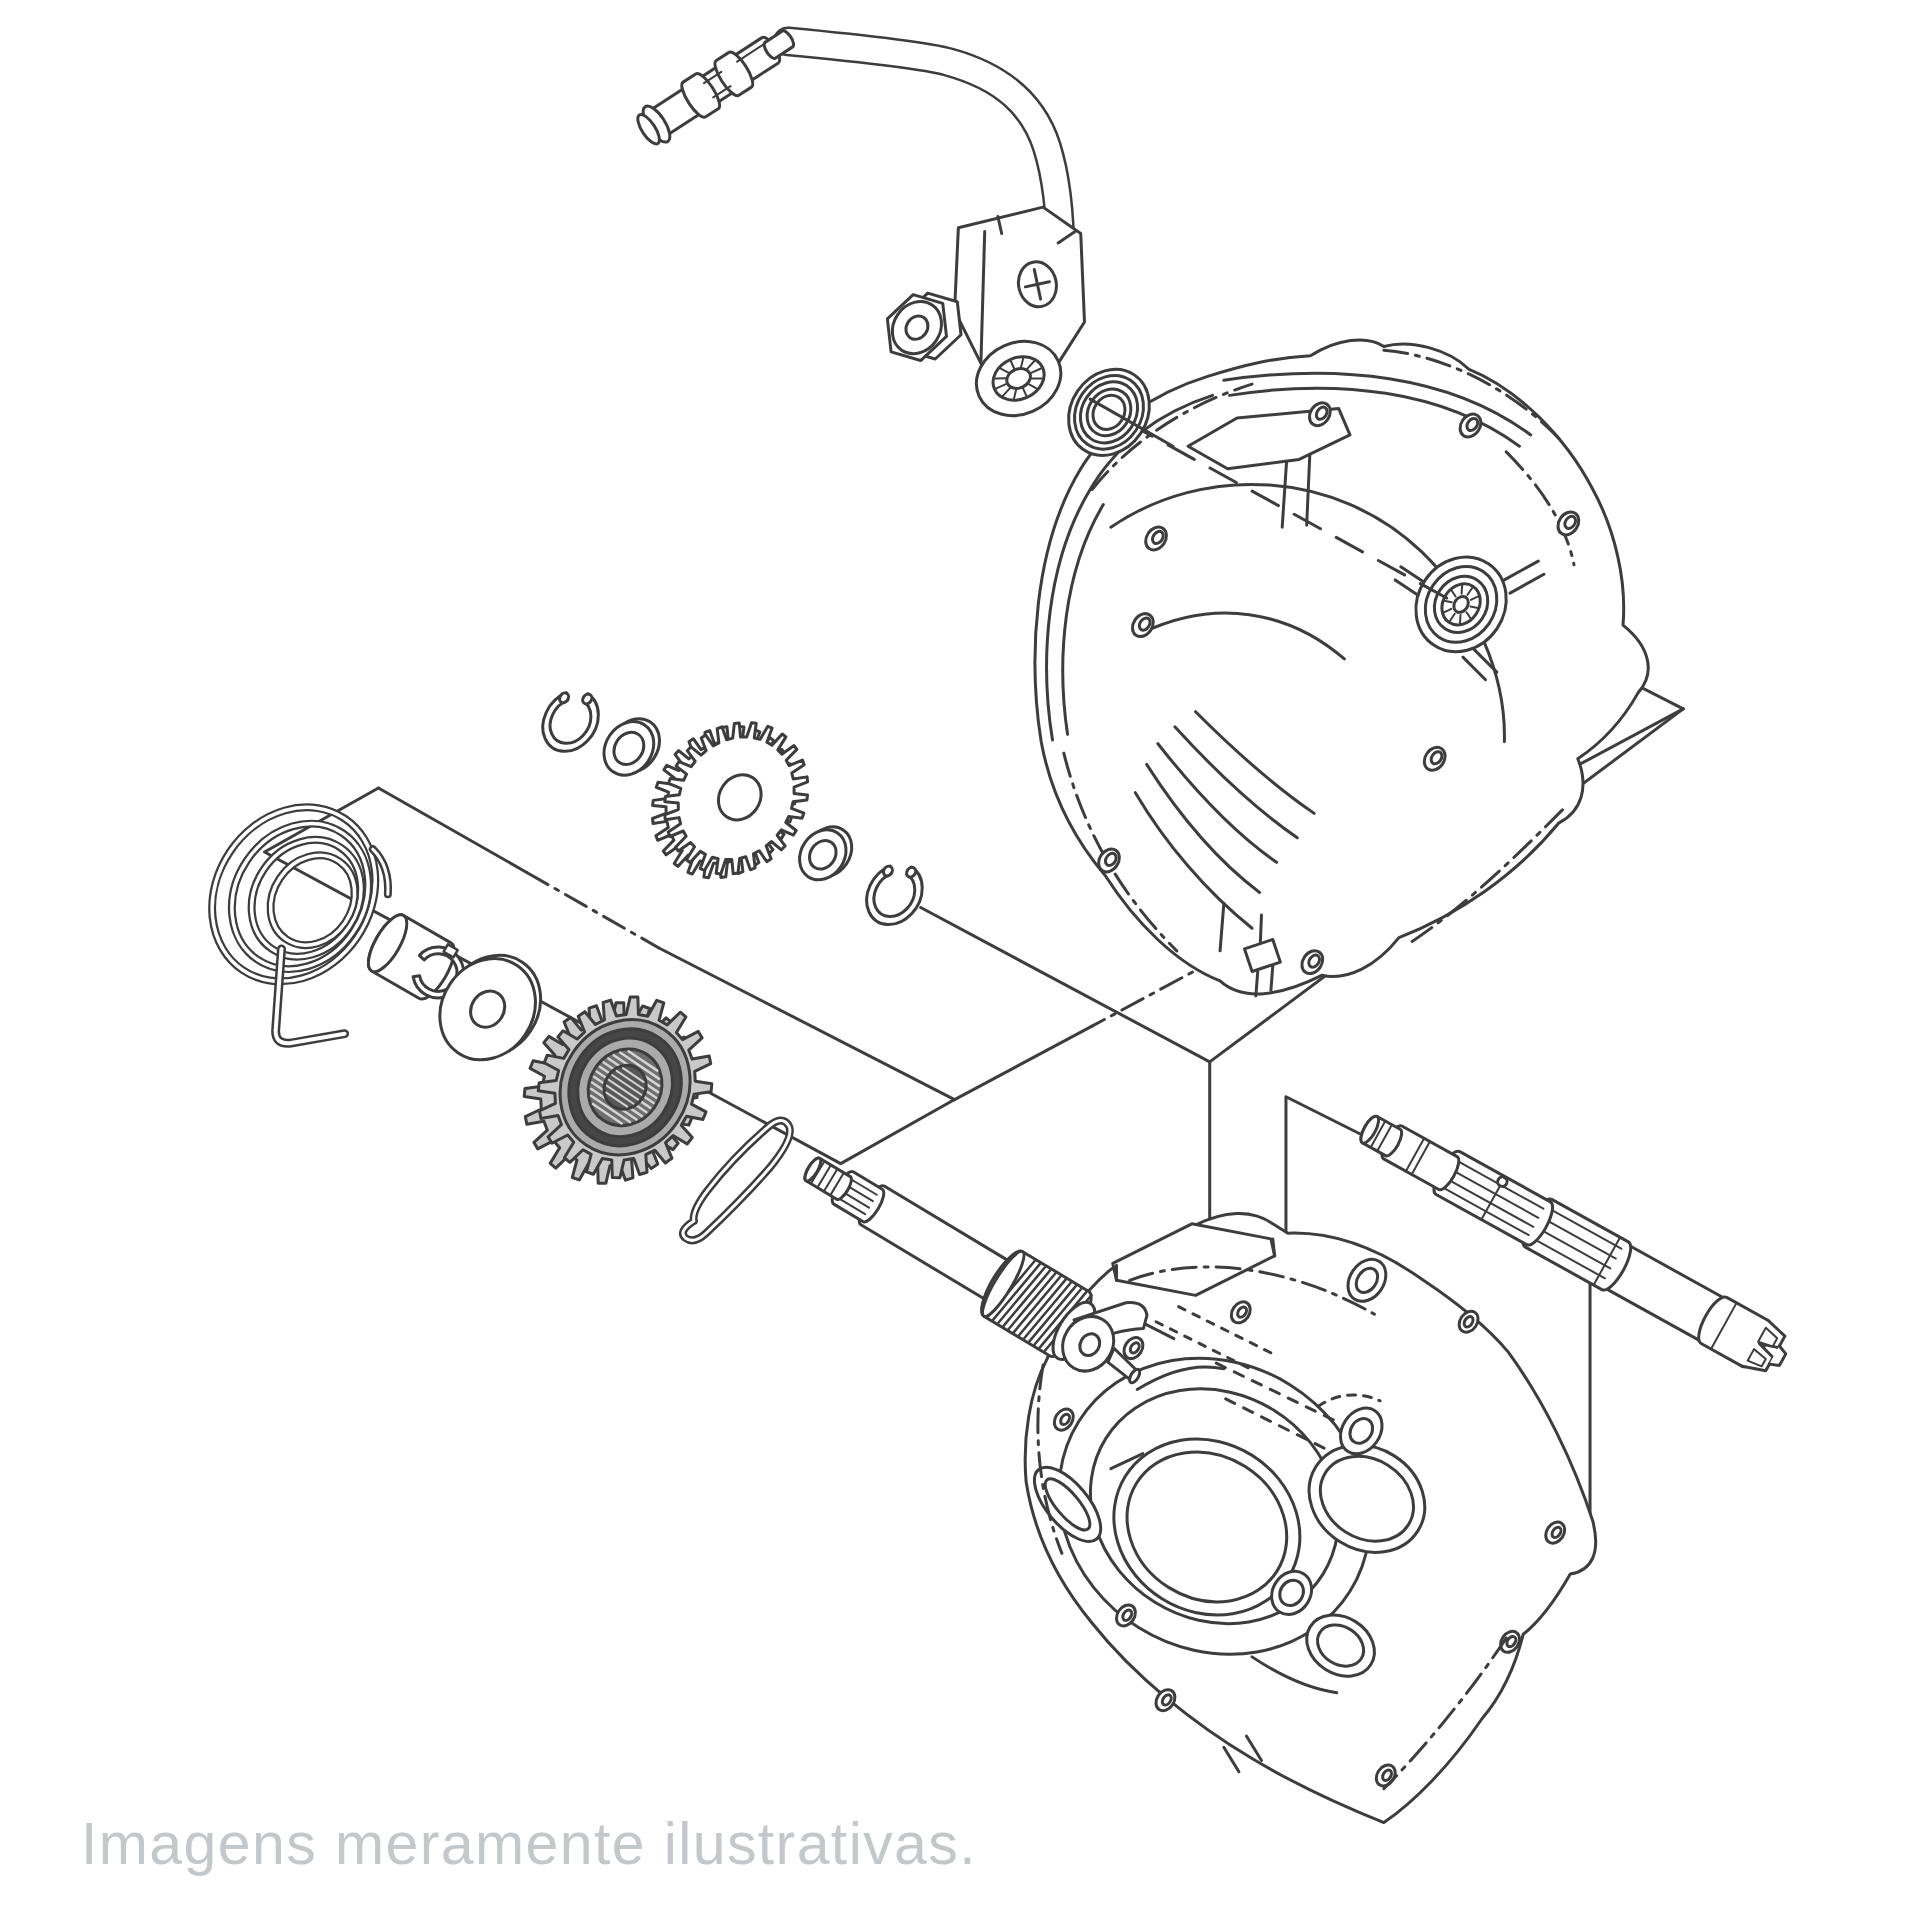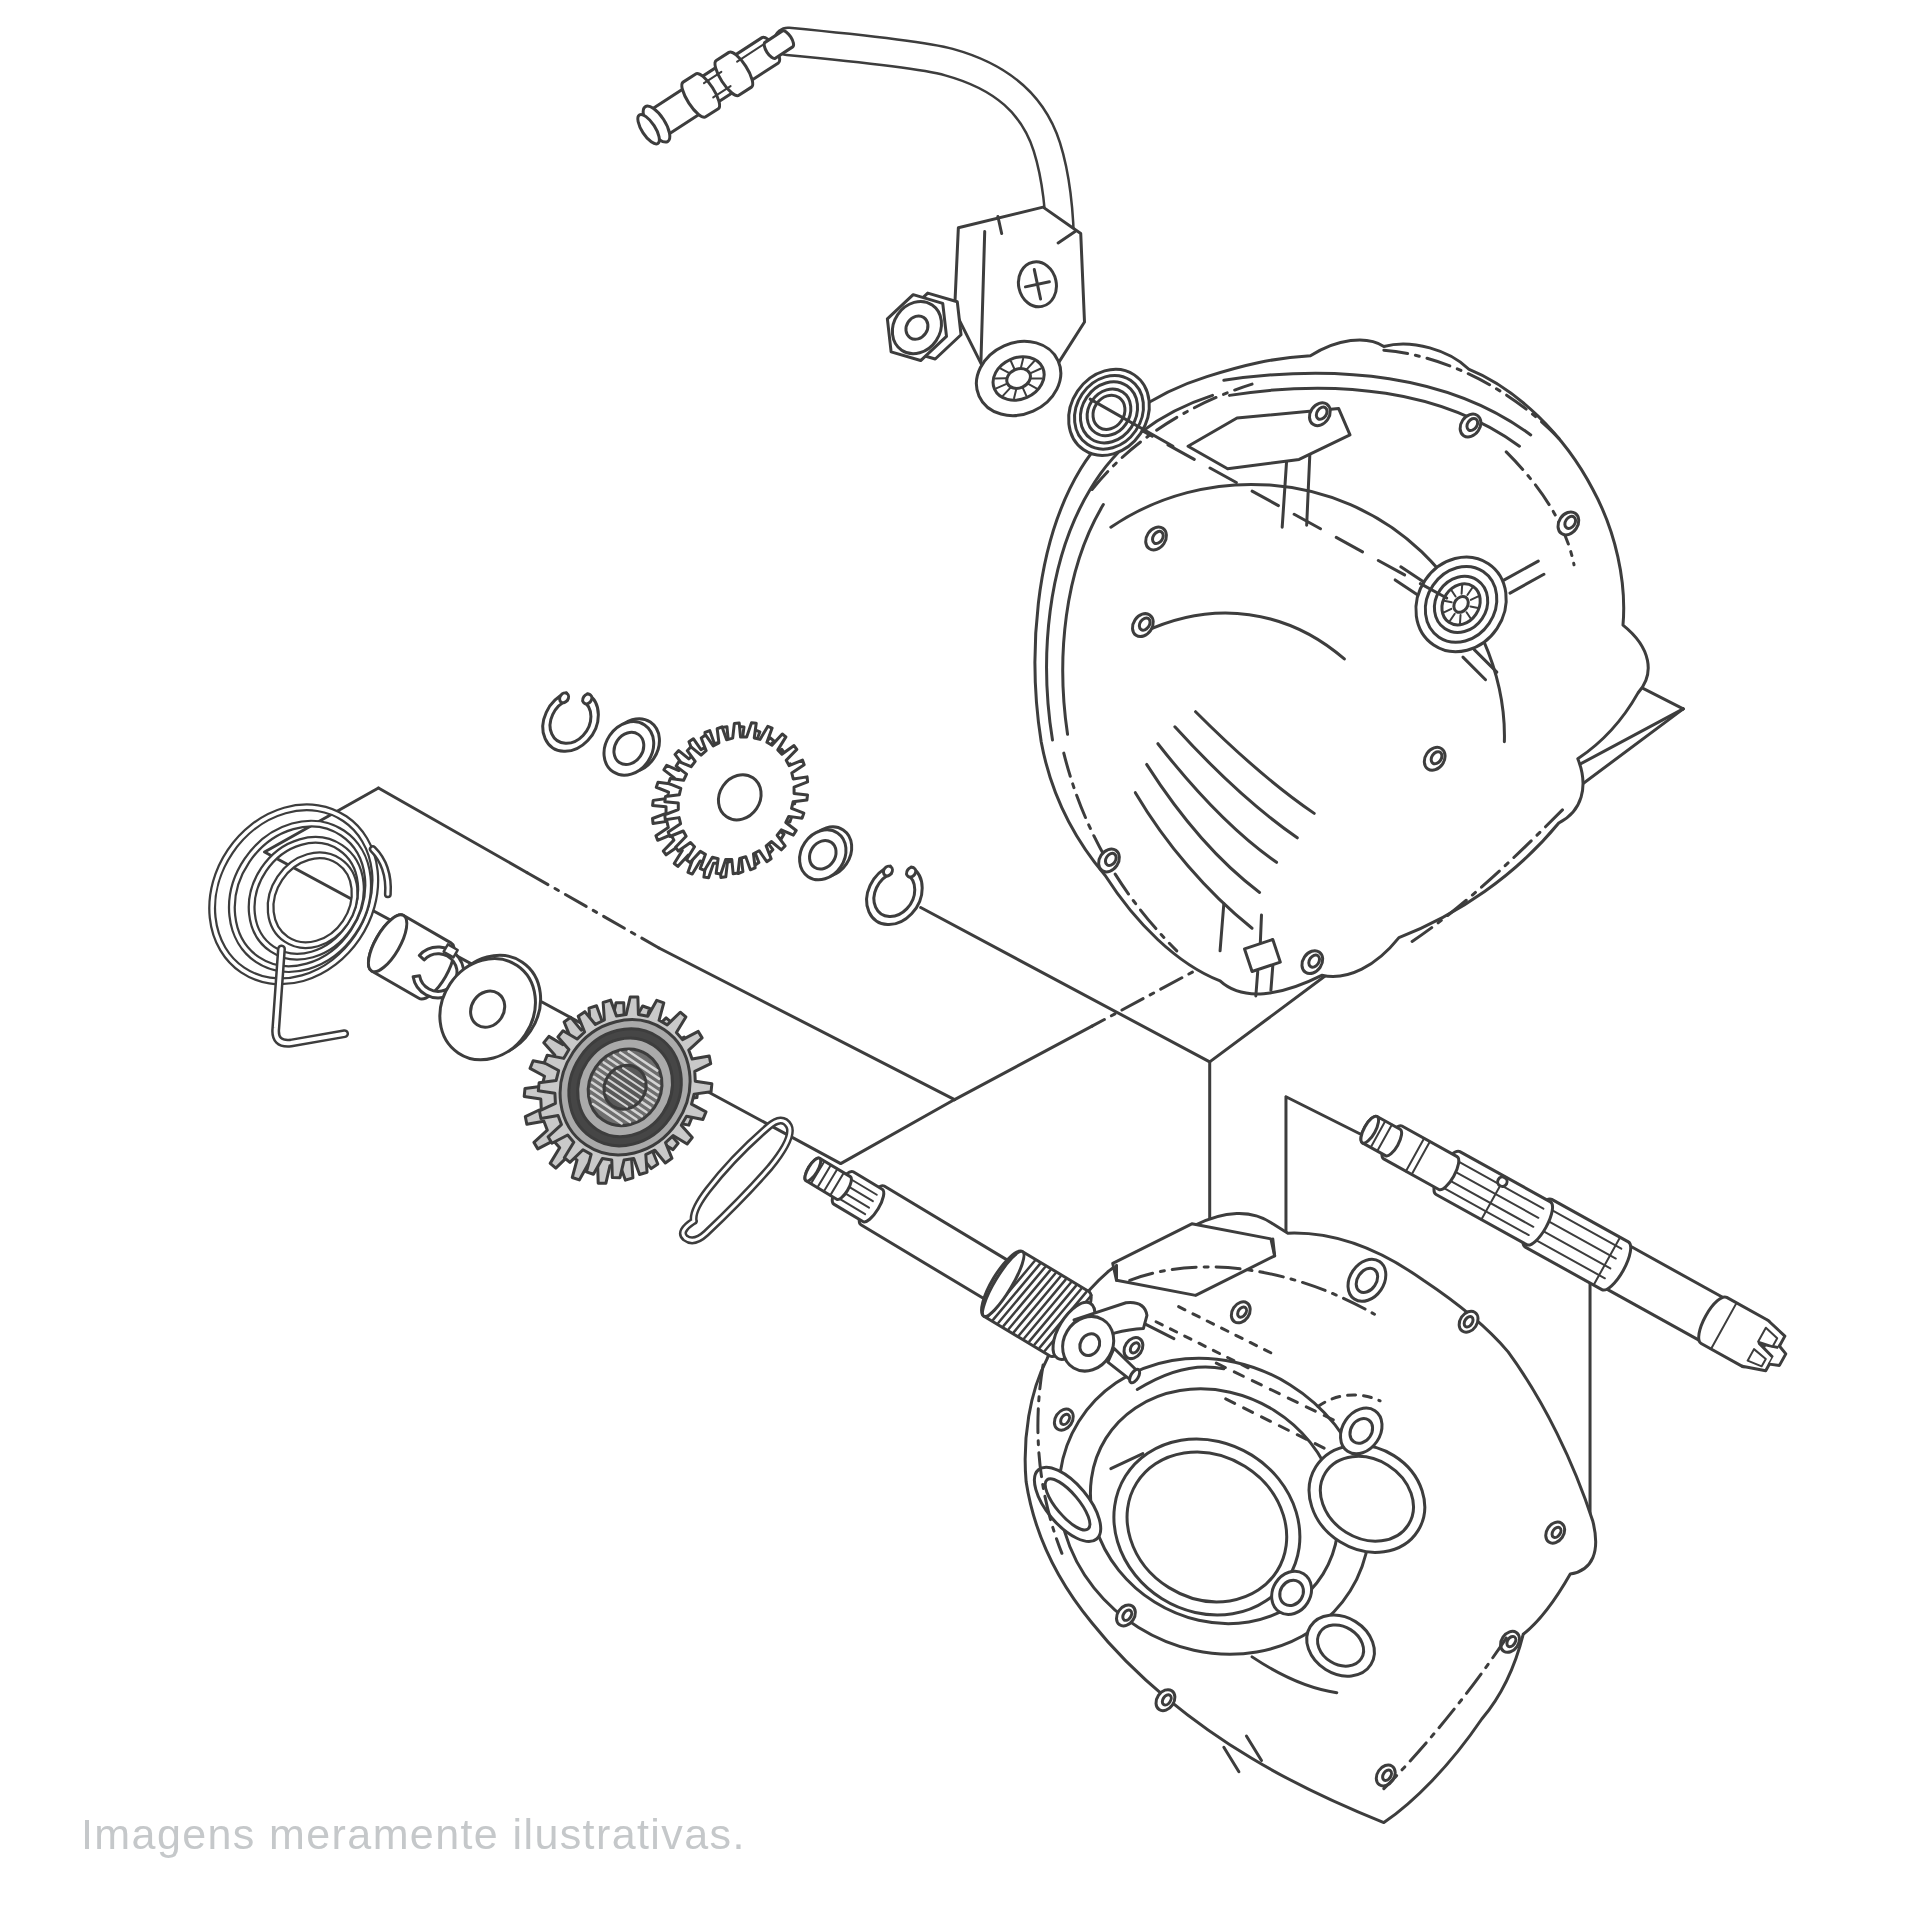--- a/index.html
+++ b/index.html
@@ -1,19 +1,19 @@
 <!DOCTYPE html>
 <html style="font-size:15px"><head>
 <meta charset="utf-8">
 <style>
   html,body{margin:0;padding:0;background:#fff;}
   .stage{position:relative;width:1928px;height:1928px;background:#fff;overflow:hidden;
          font-family:"Liberation Sans",sans-serif;}
   .stage svg{position:absolute;left:0;top:0;width:1928px;height:1928px;}
-  .watermark{position:absolute;left:81px;top:1810px;font-size:43px;font-weight:500;
+  .watermark{position:absolute;left:81px;top:1810px;font-size:59px;font-weight:500;
              letter-spacing:1.4px;color:#c5c8ca;white-space:nowrap;}
 </style>
 </head>
 <body>
 
 <div class="stage" style="background: rgb(255, 255, 255);">
   <svg id="art" viewBox="0 0 2048 2048">
       <g>
         <g>
           <path d="M402,837 L560,927" fill="none" stroke="#3d3d3d" stroke-width="3" stroke-linecap="round" stroke-linejoin="round" vector-effect="non-scaling-stroke"></path>

